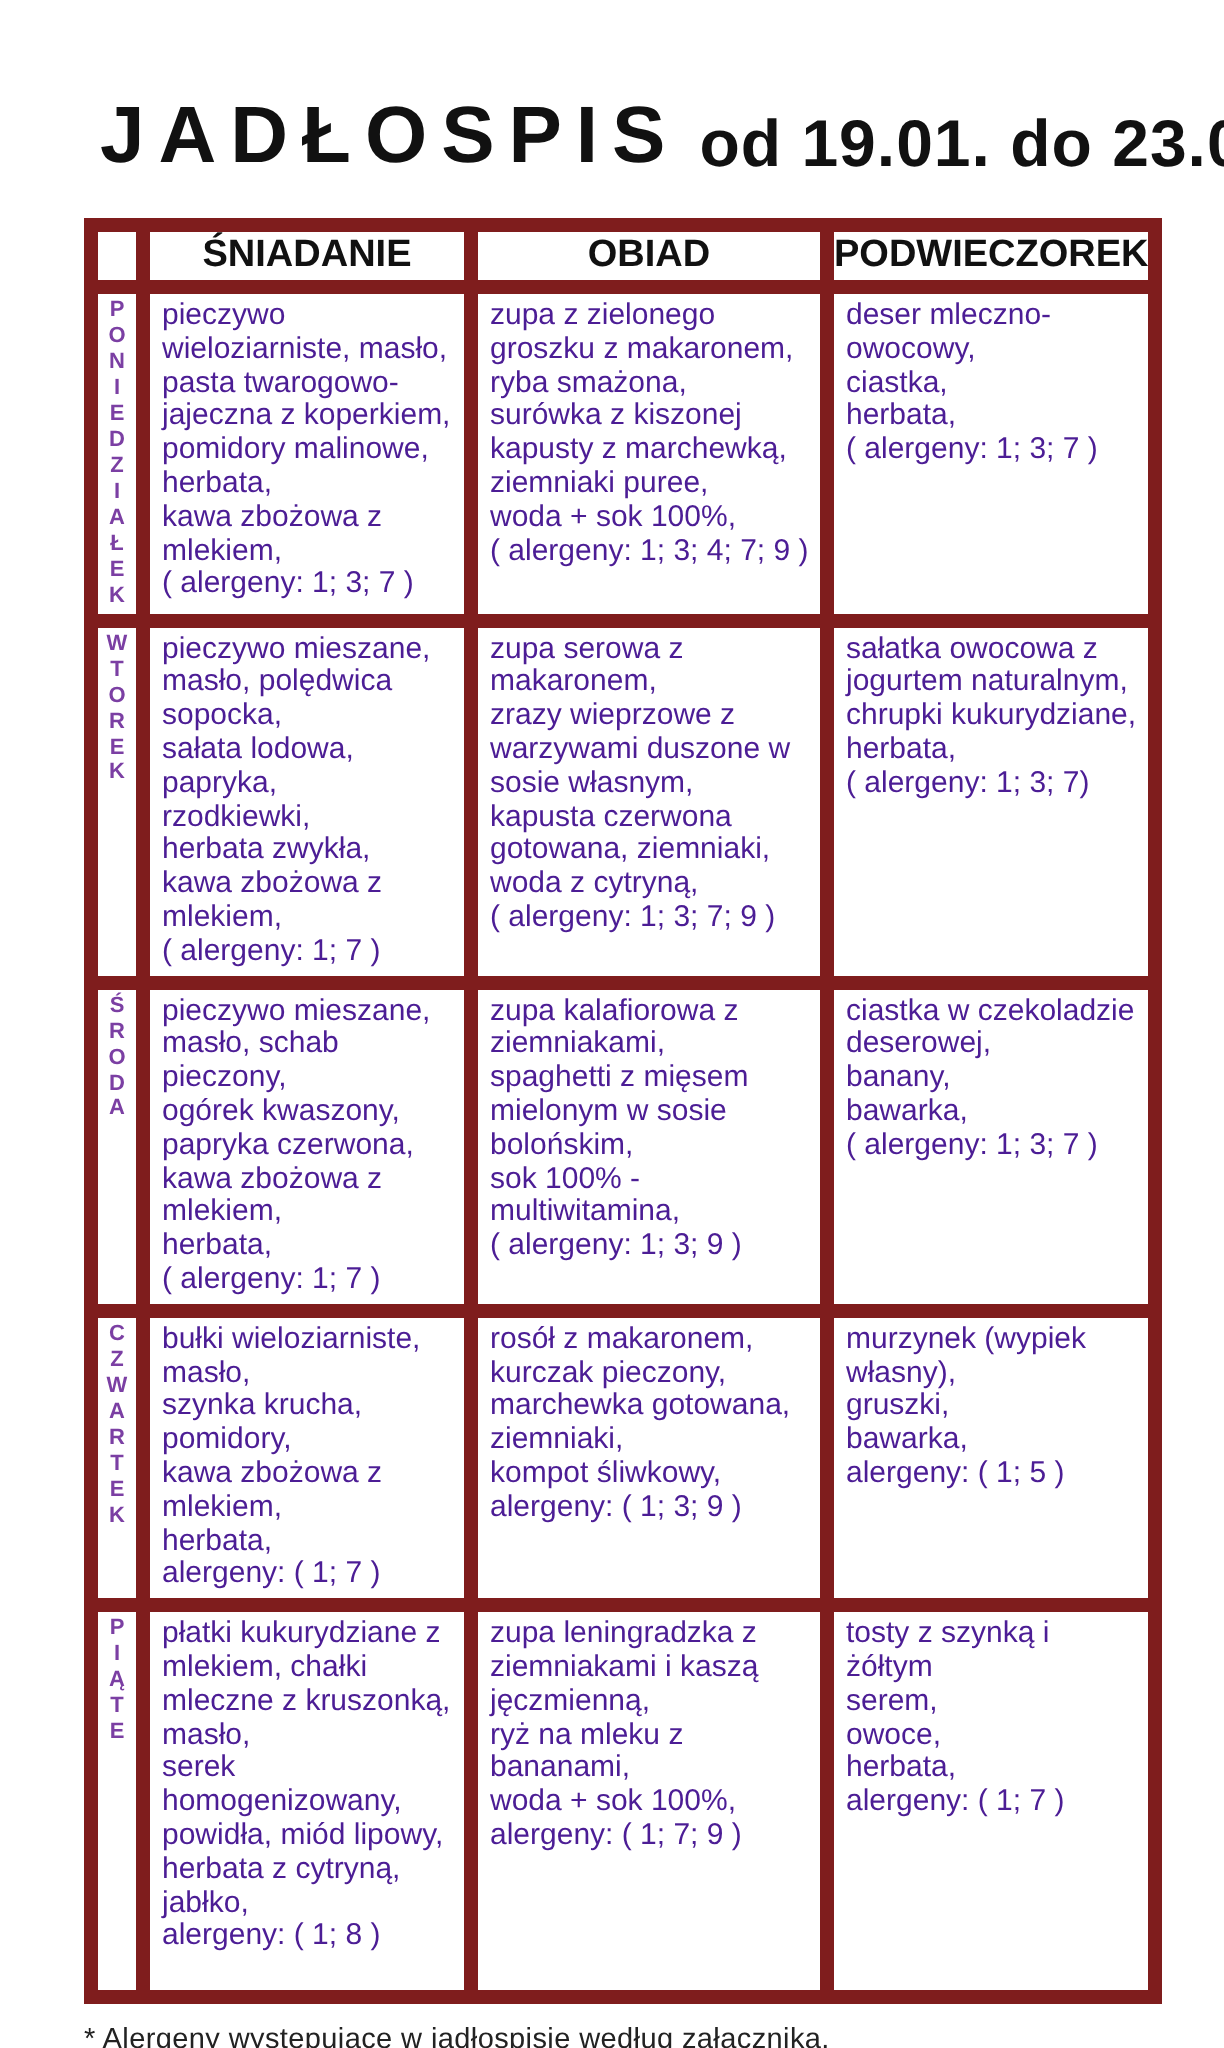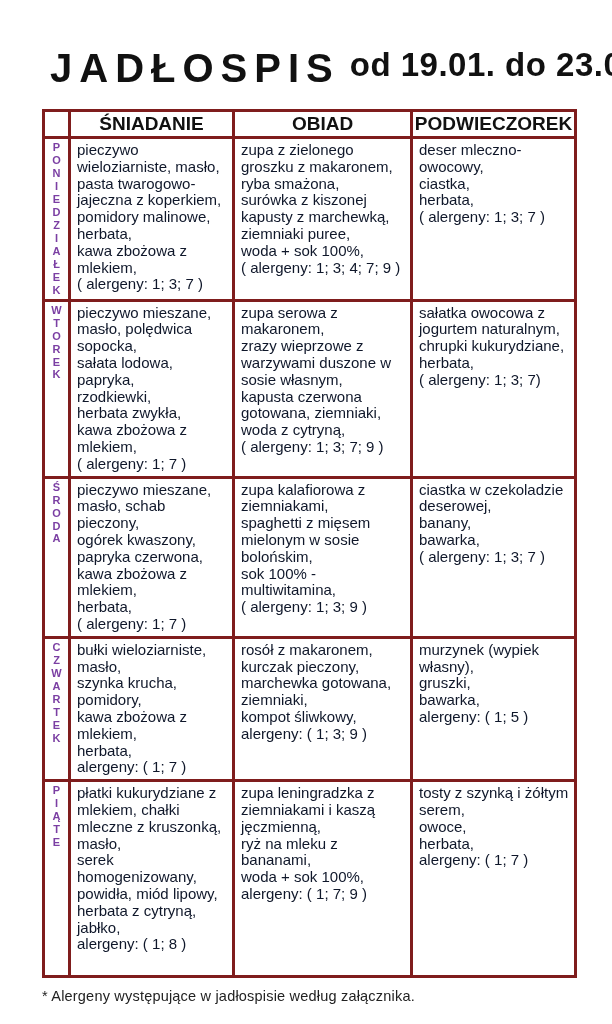--- a/index.html
+++ b/index.html
@@ -8,21 +8,21 @@
     background: #ffffff;
     font-family: "Liberation Sans", sans-serif;
     color: #1c1c1c;
     overflow: hidden;
   }
   .page { width: 612px; height: 1024px; position: relative; }
 
   .title-row {
     margin: 46px 0 0 50px;
     display: flex;
-    align-items: flex-start;
+    align-items: flex-end;
     white-space: nowrap;
   }
   .title-row h1 {
     font-size: 40px;
     font-weight: bold;
     letter-spacing: 7px;
     color: #111;
   }
   .date-range {
     font-size: 33px;
@@ -32,21 +32,21 @@
     color: #111;
   }
 
   table.menu-table {
     border-collapse: collapse;
     margin: 18px 0 0 42px;
     width: 532px;
     table-layout: fixed;
   }
   .menu-table th, .menu-table td {
-    border: 3px solid #7f1d1d;
+    border: 7px solid #7f1d1d;
     vertical-align: top;
   }
   .menu-table col.c-day  { width: 26px; }
   .menu-table col.c-brk  { width: 164px; }
   .menu-table col.c-din  { width: 178px; }
   .menu-table col.c-snk  { width: 164px; }
 
   .menu-table th {
     font-size: 19px;
     font-weight: bold;
@@ -55,21 +55,21 @@
     vertical-align: middle;
     padding: 1px 0;
     color: #111;
   }
 
   .menu-cell {
     font-size: 15px;
     line-height: 1.12;
     padding: 3px 3px 3px 6px;
     white-space: pre-line;
-    color: #0f172a;
+    color: #4c1d95;
   }
 
   .day-cell {
     font-size: 11px;
     font-weight: bold;
     line-height: 1.18;
     text-align: center;
     vertical-align: middle;
     white-space: pre-line;
     padding: 2px 0;

